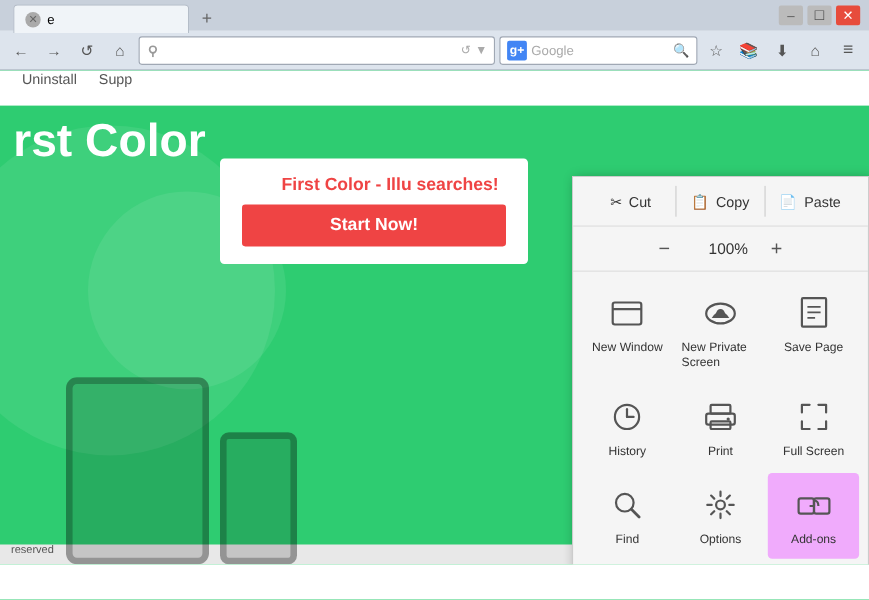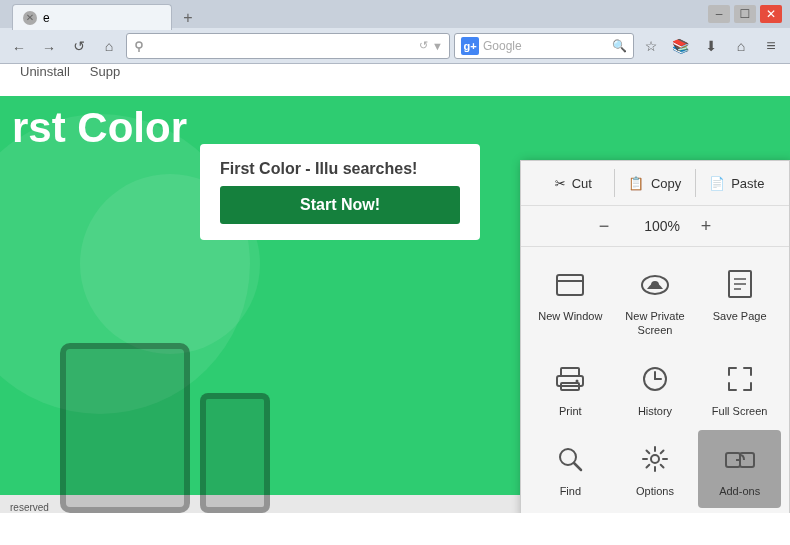--- a/index.html
+++ b/index.html
@@ -153,27 +153,28 @@
       left: 200px;
       background: white;
       padding: 16px 20px;
       border-radius: 4px;
       width: 280px;
       z-index: 2;
     }
 
     .hero-title {
       font-size: 16px;
-      color: #404040;
+      color: #ef4444;
       font-weight: bold;
       margin-bottom: 8px;
+      margin-left: 36px;
     }
 
     .start-btn {
-      background: #15803d;
+      background: #ef4444;
       color: white;
       border: none;
       padding: 10px 30px;
       font-size: 16px;
       font-weight: bold;
       border-radius: 3px;
       cursor: pointer;
       width: 100%;
     }
 
@@ -292,50 +293,49 @@
 
     .menu-icon-item {
       display: flex;
       flex-direction: column;
       align-items: center;
       padding: 10px 6px;
       cursor: pointer;
       border-radius: 4px;
       gap: 6px;
     }
-    .menu-icon-item.active { background: #a3a3a3; }
+    .menu-icon-item.active { background: #f0abfc; }
 
     .menu-icon-box {
       width: 38px; height: 38px;
       display: flex; align-items: center; justify-content: center;
       font-size: 22px; color: #555;
     }
 
     .menu-icon-label {
       font-size: 11px;
       color: #333;
-      text-align: center;
       line-height: 1.3;
     }
 
     .hamburger-btn {
       width: 26px; height: 26px;
       display: flex; align-items: center; justify-content: center;
       font-size: 16px; cursor: pointer;
       color: #555;
     }
 
     .status-bar {
       position: absolute;
       bottom: 0;
       width: 100%;
       background: #e8e8e8;
       height: 18px;
       display: flex;
-      align-items: flex-end;
+      align-items: flex-start;
       padding: 0 10px;
       font-size: 10px;
       color: #555;
       justify-content: space-between;
     }
 
     .g-logo {
       width: 18px; height: 18px;
       background: #4285f4;
       border-radius: 2px;
@@ -489,44 +489,44 @@
             <line x1="7" y1="10" x2="19" y2="10" stroke="#555" stroke-width="1.5"></line>
             <line x1="7" y1="15" x2="19" y2="15" stroke="#555" stroke-width="1.5"></line>
             <line x1="7" y1="20" x2="14" y2="20" stroke="#555" stroke-width="1.5"></line>
           </svg>
         </div>
         <span class="menu-icon-label">Save Page</span>
       </div>
 
       <div class="menu-icon-item">
         <div class="menu-icon-box">
+          <svg width="28" height="28" viewBox="0 0 28 28">
+            <circle cx="14" cy="14" r="11" fill="none" stroke="#555" stroke-width="2"></circle>
+            <line x1="14" y1="14" x2="14" y2="7" stroke="#555" stroke-width="2" stroke-linecap="round"></line>
+            <line x1="14" y1="14" x2="20" y2="14" stroke="#555" stroke-width="2" stroke-linecap="round"></line>
+          </svg>
+        </div>
+        <span class="menu-icon-label">History</span>
+      </div>
+
+      <div class="menu-icon-item">
+        <div class="menu-icon-box">
           <svg width="30" height="26" viewBox="0 0 30 26">
             <rect x="6" y="2" width="18" height="8" rx="1" fill="none" stroke="#555" stroke-width="2"></rect>
             <rect x="2" y="10" width="26" height="10" rx="2" fill="none" stroke="#555" stroke-width="2"></rect>
             <rect x="6" y="17" width="18" height="7" rx="1" fill="none" stroke="#555" stroke-width="2"></rect>
             <circle cx="22" cy="15" r="1.5" fill="#555"></circle>
           </svg>
         </div>
         <span class="menu-icon-label">Print</span>
       </div>
 
       <div class="menu-icon-item">
         <div class="menu-icon-box">
           <svg width="28" height="28" viewBox="0 0 28 28">
-            <circle cx="14" cy="14" r="11" fill="none" stroke="#555" stroke-width="2"></circle>
-            <line x1="14" y1="14" x2="14" y2="7" stroke="#555" stroke-width="2" stroke-linecap="round"></line>
-            <line x1="14" y1="14" x2="20" y2="14" stroke="#555" stroke-width="2" stroke-linecap="round"></line>
-          </svg>
-        </div>
-        <span class="menu-icon-label">History</span>
-      </div>
-
-      <div class="menu-icon-item">
-        <div class="menu-icon-box">
-          <svg width="28" height="28" viewBox="0 0 28 28">
             <polyline points="3,10 3,3 10,3" fill="none" stroke="#555" stroke-width="2" stroke-linecap="round" stroke-linejoin="round"></polyline>
             <polyline points="18,3 25,3 25,10" fill="none" stroke="#555" stroke-width="2" stroke-linecap="round" stroke-linejoin="round"></polyline>
             <polyline points="25,18 25,25 18,25" fill="none" stroke="#555" stroke-width="2" stroke-linecap="round" stroke-linejoin="round"></polyline>
             <polyline points="10,25 3,25 3,18" fill="none" stroke="#555" stroke-width="2" stroke-linecap="round" stroke-linejoin="round"></polyline>
           </svg>
         </div>
         <span class="menu-icon-label">Full Screen</span>
       </div>
 
       <div class="menu-icon-item">

